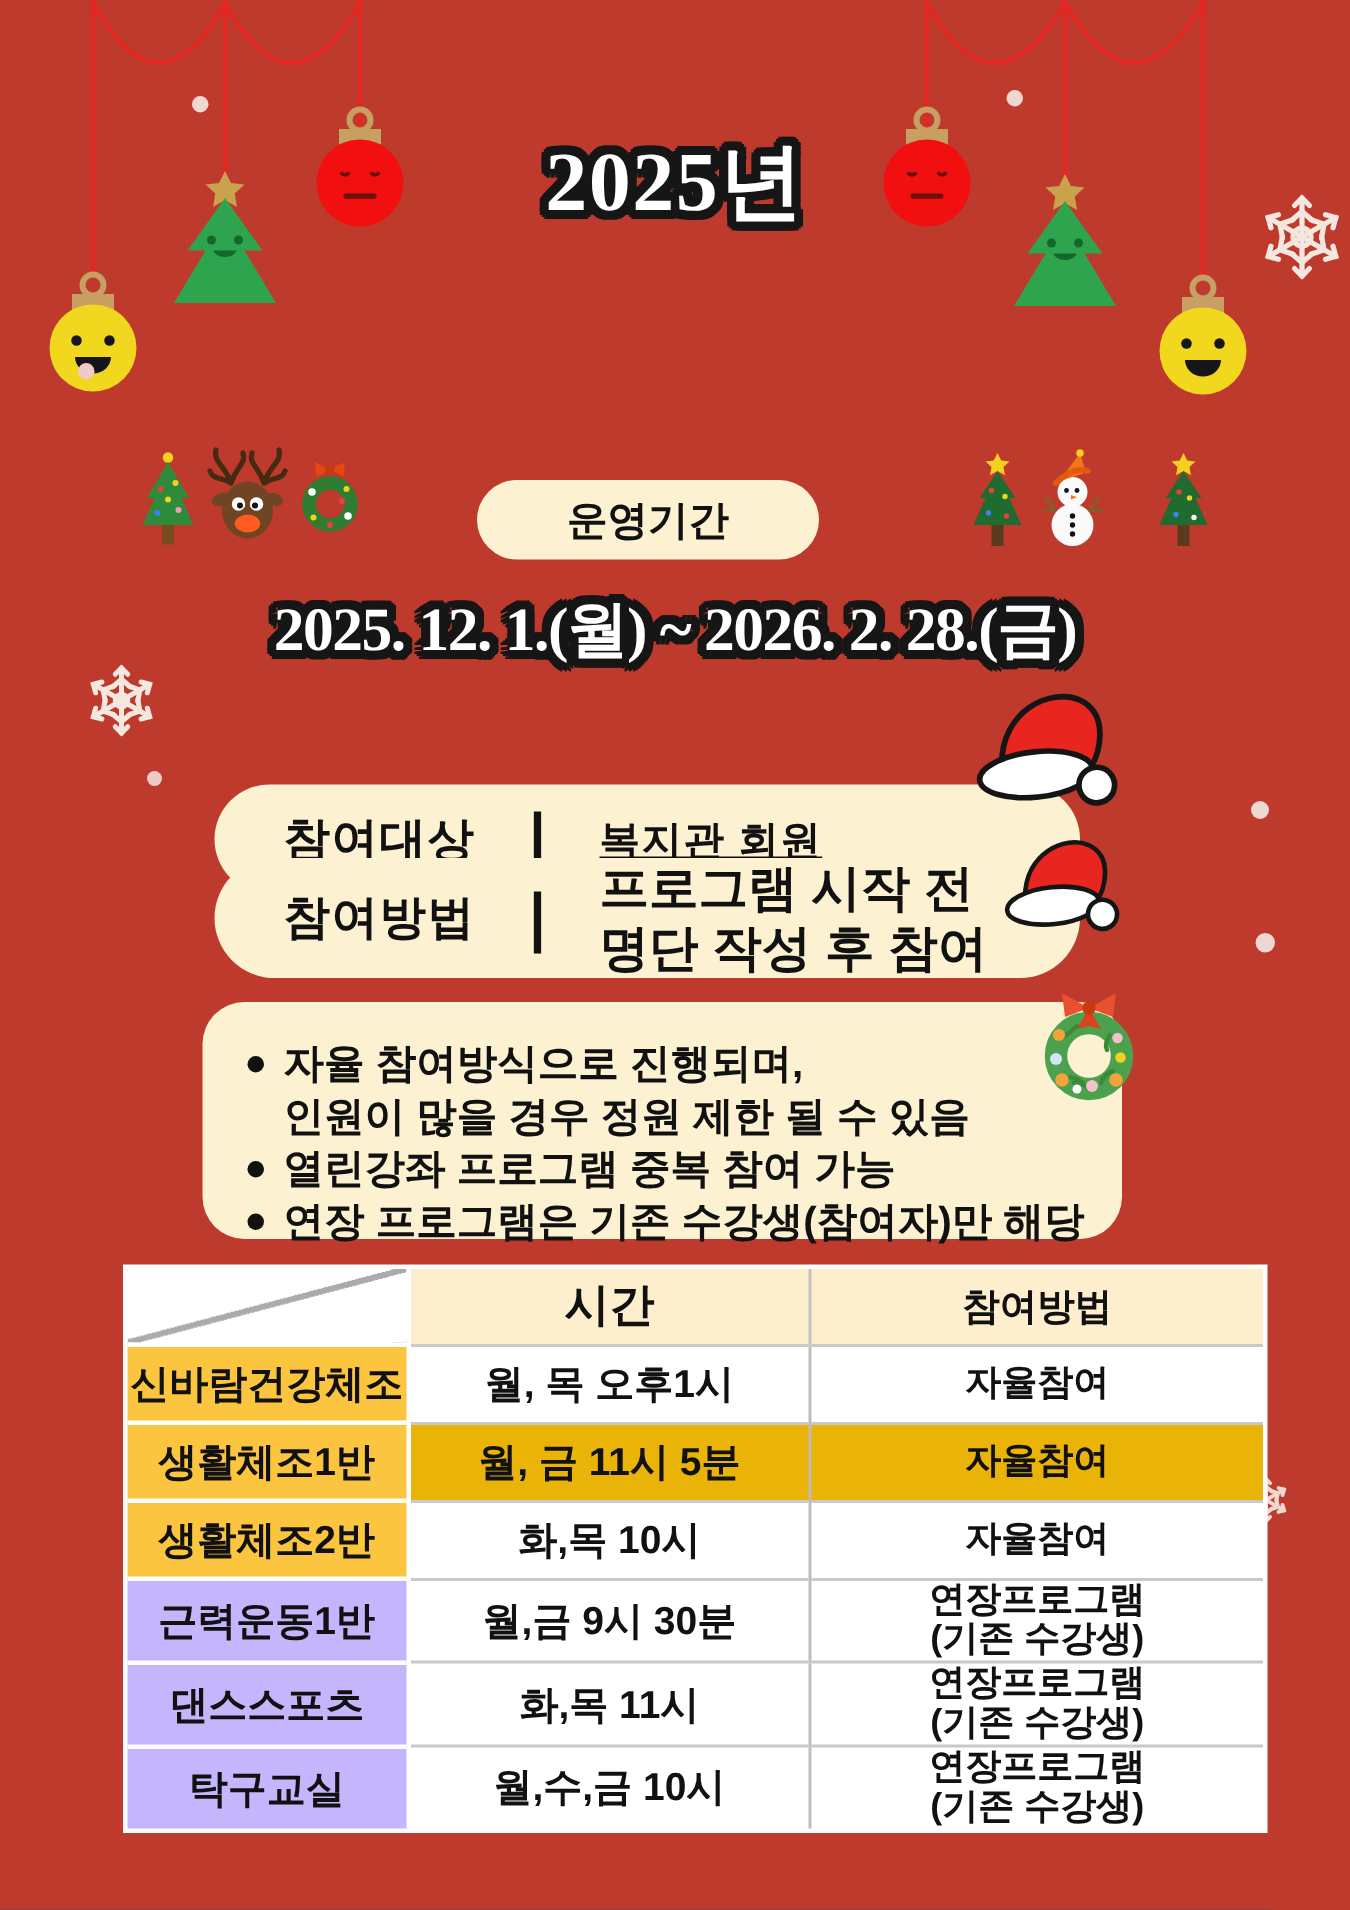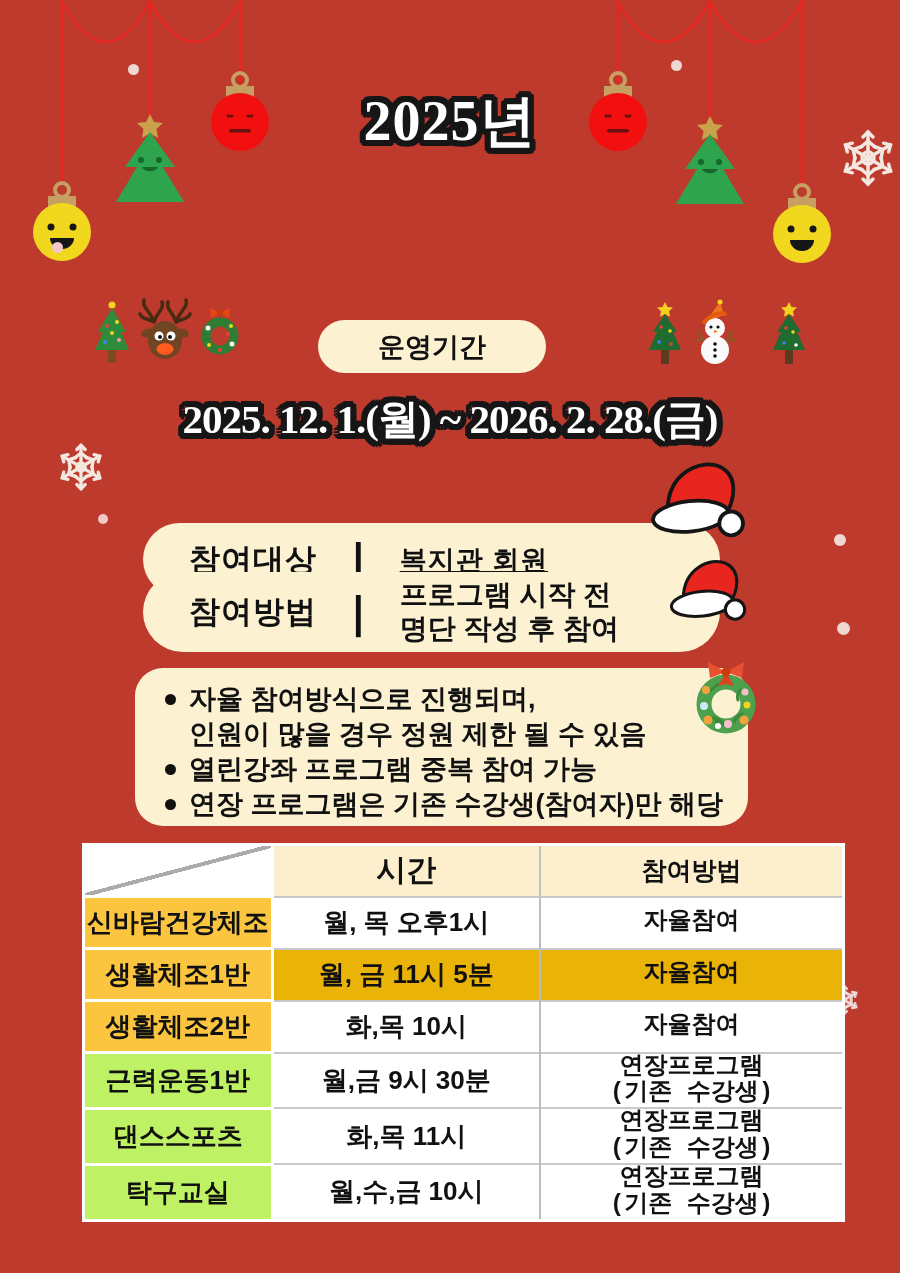--- a/index.html
+++ b/index.html
@@ -41,27 +41,27 @@
 
   .pill {
     position:absolute; left:143px; width:577px; background:#FCF2D2;
     border-radius:42px; display:flex; align-items:center; z-index:1;
   }
   #target-box { top:475px; height:73px;margin-top:48px; }
   #method-box { top:572px; height:80px; }
   .pill-label { margin-left:46px; font-size:31px; font-weight:800; letter-spacing:1px; }
   .pill-divider { margin:0 36px; font-size:38px; font-weight:700; transform:scaleY(1.15); }
   .pill-value { font-size:27px; font-weight:800; letter-spacing:1px;text-decoration:underline; }
-  .pill-value-2line { font-size:28px; font-weight:800; line-height:1.22; }
+  .pill-value-2line { font-size:33px; font-weight:800; line-height:1.22; }
   .pill-value-2line span { display:block; }
 
   .notes {
     position:absolute; left:135px; top:668px; width:613px; height:158px;
     background:#FCF2D2; border-radius:28px; box-sizing:border-box;
-    padding:14px 10px 0 30px; font-size:27px; font-weight:700; z-index:1;
+    padding:24px 10px 0 30px; font-size:27px; font-weight:700; z-index:1;
   }
   .note-item { display:flex; gap:13px; }
   .bullet { width:11px; height:11px; border-radius:50%; background:#111;
     margin-top:12px; flex:none; }
   .note-lines span { display:block; line-height:1.3; }
 
   .snowdot { position:absolute; border-radius:50%; background:#EFD7D2; z-index:1; }
 
   .tablewrap {
     position:absolute; left:82px; top:843px; width:763px; background:#fff;
@@ -75,24 +75,24 @@
   .corner {
     background-color:#fff;
     background-image:linear-gradient(to bottom right,
       transparent calc(50% - 2px), #ABABAB calc(50% - 2px),
       #ABABAB calc(50% + 2px), transparent calc(50% + 2px));
   }
   .h-time   { background:#FDEECD; font-size:30px; border-left:3px solid #fff; }
   .h-method { background:#FDEECD; font-size:25px; border-left:2px solid #C3C3C3; }
   .name-cell   { font-size:26px; border-top:3px solid #fff; }
   .yellow { background:#FBC540; }
-  .purple { background:#bef264; }
+  .purple { background:#c4b5fd; }
   .time-cell   { background:#fff; font-size:26px; border-top:2px solid #C9C9C9; border-left:3px solid #fff; }
   .method-cell { background:#fff; font-size:24px; line-height:1.12; border-top:2px solid #C9C9C9; border-left:2px solid #BDBDBD; }
-  .method-cell span { display:block;font-family:Liberation Mono, monospace; }
+  .method-cell span { display:block; }
   tr.alt .time-cell, tr.alt .method-cell { background:#eab308; }
 </style>
 </head>
 <body>
 
 <div id="poster">
 
   <svg class="deco-top" style="left:0; top:0; z-index:0;" width="900" height="270" viewBox="0 0 900 270">
     <defs>
       <g id="flakearm" fill="none" stroke-linecap="round">

